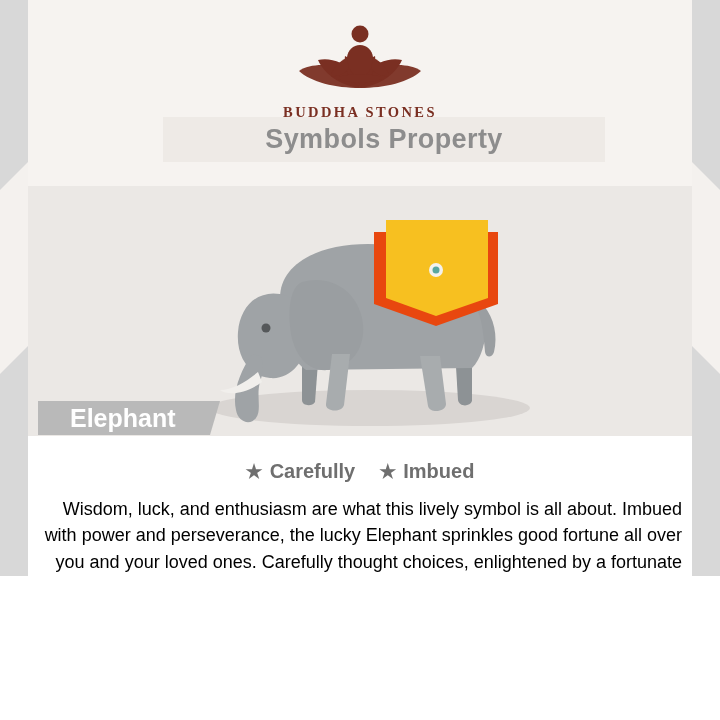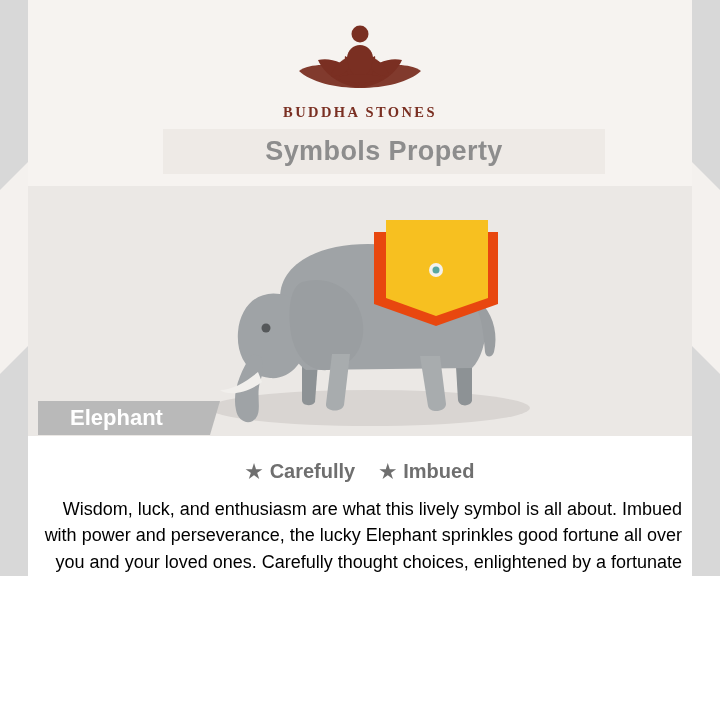--- a/index.html
+++ b/index.html
@@ -81,21 +81,21 @@
     position: absolute;
     top: 104px; left: 0; right: 0;
     font-size: 14.5px;
     letter-spacing: 2.4px;
     color: #7a2f22;
     font-weight: 700;
     font-family: "Liberation Serif", serif;
   }
   .title-band {
     position: absolute;
-    top: 129px;
+    top: 117px;
     left: 135px;
     width: 442px;
     height: 45px;
     background: #eeeae6;
     display: flex;
     align-items: center;
     justify-content: center;
   }
   .title-band .title {
     font-size: 27px;
@@ -125,21 +125,21 @@
     height: 34px;
     background: #b9b9b9;
     clip-path: polygon(0 0, 182px 0, 172px 34px, 0 34px);
     display: flex;
     align-items: center;
   }
   .tag span {
     padding-left: 32px;
     color: #ffffff;
     font-weight: 700;
-    font-size: 22px;
+    font-size: 25px;
   }
 
   
   .body-panel {
     position: absolute;
     top: 436px;
     left: 28px;
     width: 664px;
     height: 270px;
     background: #ffffff;

